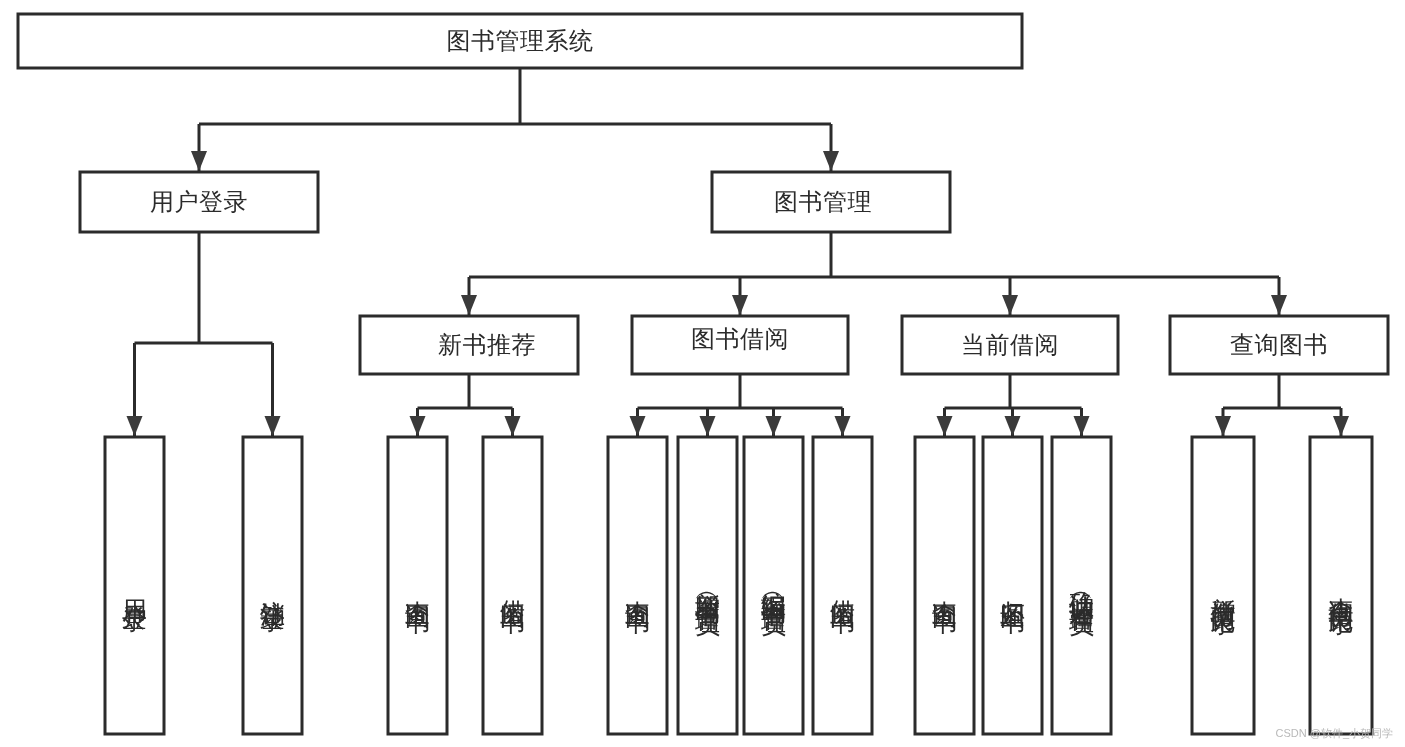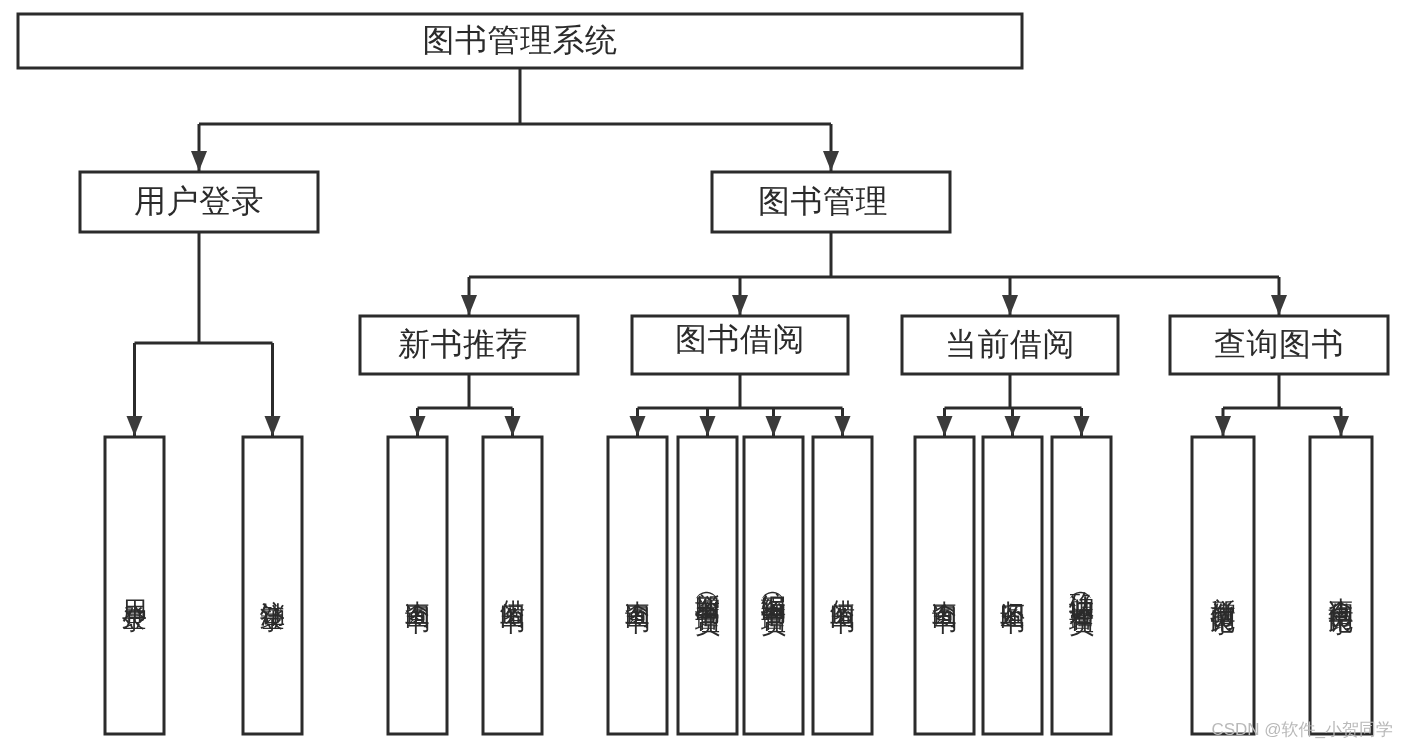--- a/index.html
+++ b/index.html
@@ -44,35 +44,35 @@
     display: flex;
     align-items: center;
     justify-content: center;
     color: #2b2b2b;
     font-family: "Liberation Sans", "DejaVu Sans", sans-serif;
     text-align: center;
     pointer-events: none;
     letter-spacing: 0.5px;
   }
   .node-label.horiz {
-    font-size: 32px;
+    font-size: 24px;
     line-height: 1.1;
   }
   .node-label.vert {
     writing-mode: vertical-rl;
     text-orientation: upright;
     font-size: 25px;
     line-height: 1.15;
     letter-spacing: 3px;
   }
   .watermark {
     position: absolute;
     right: 12px;
     bottom: 6px;
-    font-size: 17px;
+    font-size: 11px;
     color: #b9b9b9;
     font-family: "Liberation Sans", "DejaVu Sans", sans-serif;
     white-space: nowrap;
   }
 </style>
 </head>
 <body>
 
 <div id="stage">
   <svg id="diagram" viewBox="0 0 1405 747">
@@ -150,21 +150,21 @@
         <rect x="983" y="437" width="59" height="297" class="node-box"></rect>
         <rect x="1052" y="437" width="59" height="297" class="node-box"></rect>
         <rect x="1192" y="437" width="62" height="297" class="node-box"></rect>
         <rect x="1310" y="437" width="62" height="297" class="node-box"></rect>
       </g>
   </svg>
   <div id="label-layer">
       <div class="node-label horiz" style="left: 18px; top: 14px; width: 1004px; height: 54px;">图书管理系统</div>
       <div class="node-label horiz" style="left: 80px; top: 172px; width: 238px; height: 60px;">用户登录</div>
       <div class="node-label horiz" style="left: 712px; top: 172px; width: 222px; height: 60px;">图书管理</div>
-      <div class="node-label horiz" style="left: 352px; top: 316px; width: 222px; height: 58px;">新书推荐</div>
+      <div class="node-label horiz" style="left: 376px; top: 316px; width: 222px; height: 58px;">新书推荐</div>
       <div class="node-label horiz" style="left: 632px; top: 316px; width: 216px; height: 47px;">图书借阅</div>
       <div class="node-label horiz" style="left: 902px; top: 316px; width: 216px; height: 58px;">当前借阅</div>
       <div class="node-label horiz" style="left: 1170px; top: 316px; width: 218px; height: 58px;">查询图书</div>
       <div class="node-label vert" style="left: 105px; top: 437px; width: 59px; height: 297px;">用户登录</div>
       <div class="node-label vert" style="left: 243px; top: 437px; width: 59px; height: 297px;">注销登录</div>
       <div class="node-label vert" style="left: 388px; top: 437px; width: 59px; height: 297px;">查询图书</div>
       <div class="node-label vert" style="left: 483px; top: 437px; width: 59px; height: 297px;">借阅图书</div>
       <div class="node-label vert" style="left: 608px; top: 437px; width: 59px; height: 297px;">查询图书</div>
       <div class="node-label vert" style="left: 678px; top: 437px; width: 59px; height: 297px;">新增图书（管理员）</div>
       <div class="node-label vert" style="left: 744px; top: 437px; width: 59px; height: 297px;">编辑图书（管理员）</div>

